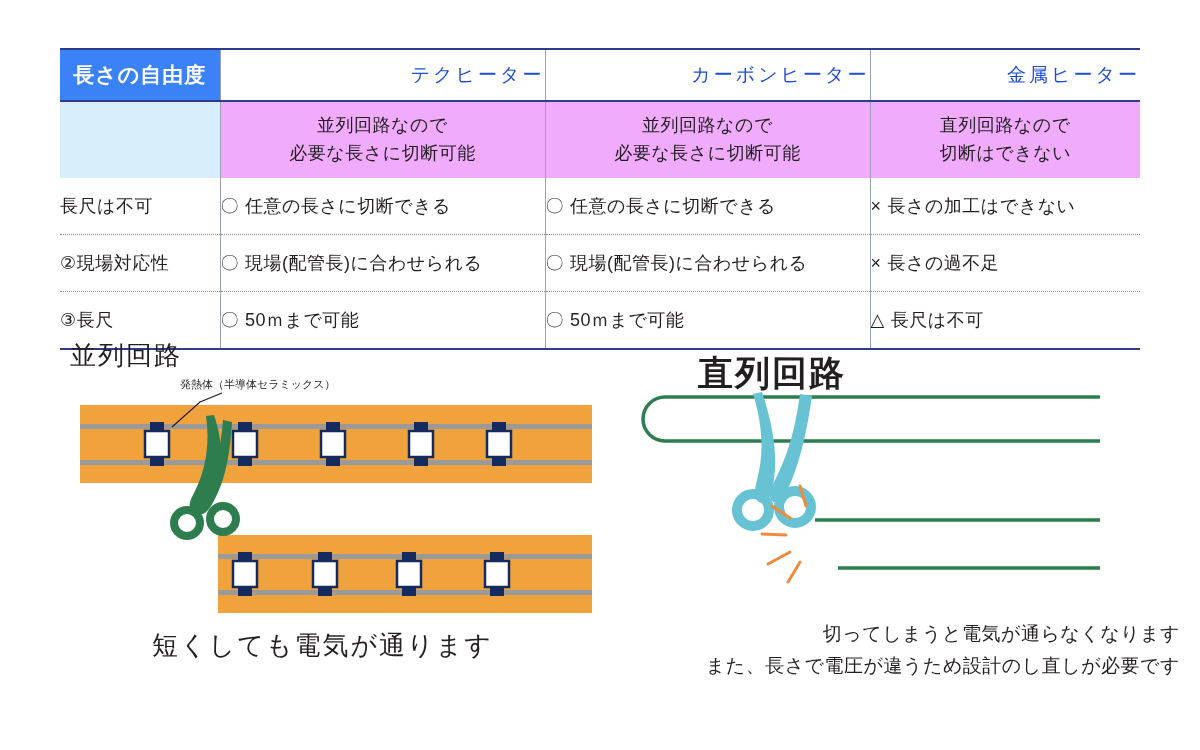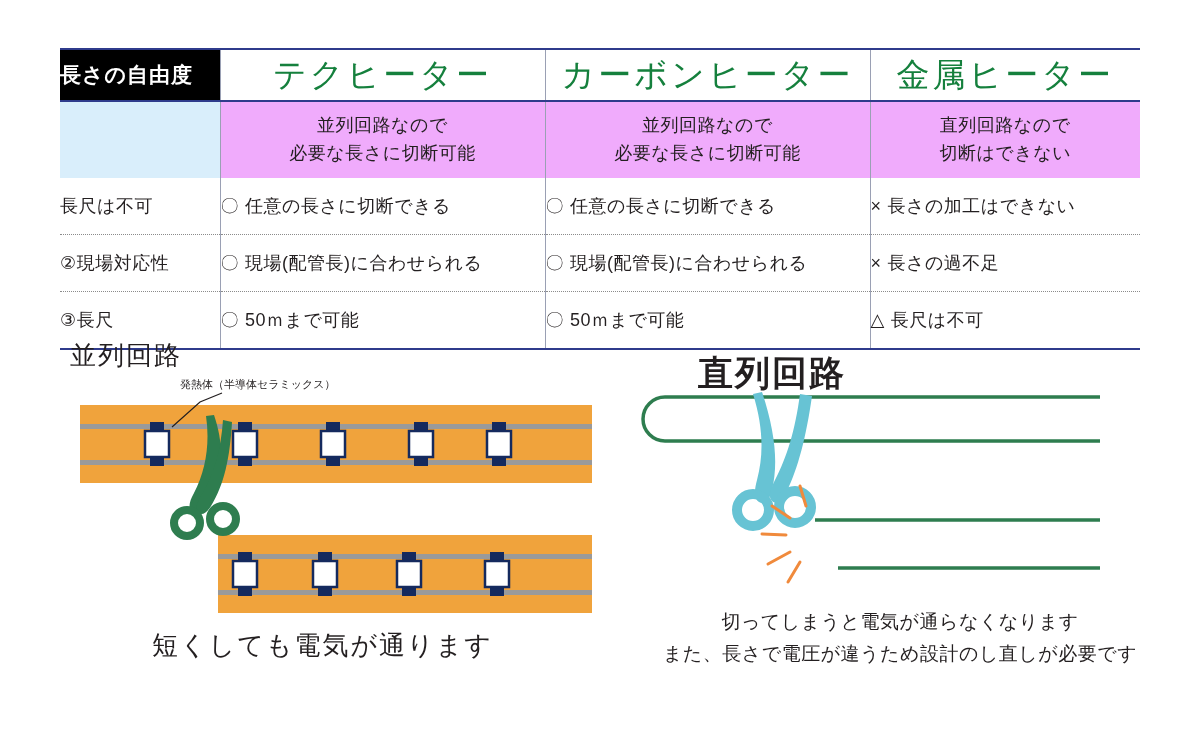--- a/index.html
+++ b/index.html
@@ -31,34 +31,34 @@
   table.compare td, table.compare th {
     padding: 0;
     vertical-align: middle;
   }
   .col-a { width: 160px; }
   .col-b { width: 325px; }
   .col-c { width: 325px; }
   .col-d { width: 270px; }
 
   .hdr-title {
-    background: #000000;
+    background: #3b82f6;
     color: #ffffff;
     font-size: 21px;
     font-weight: bold;
-    text-align: left;
+    text-align: center;
     height: 50px;
     letter-spacing: 1px;
   }
   .hdr-cell {
     background: #ffffff;
-    color: #15803d;
-    font-size: 33px;
+    color: #1d4ed8;
+    font-size: 19px;
     font-weight: normal;
-    text-align: center;
+    text-align: right;
     height: 50px;
     letter-spacing: 3px;
   }
   .top-line td, .top-line th {
     border-top: 2px solid #2f3b8c;
     border-bottom: 2px solid #2f3b8c;
   }
   .sub-row td {
     background: #f0abfc;
     font-size: 18px;
@@ -118,25 +118,25 @@
   .caption-parallel {
     position: absolute;
     left: 152px;
     top: 298px;
     font-size: 26px;
     letter-spacing: 2px;
   }
   .caption-serial {
     position: absolute;
     left: 620px;
-    top: 276px;
+    top: 288px;
     width: 560px;
     font-size: 19px;
     line-height: 1.7;
-    text-align: center;
+    text-align: right;
     letter-spacing: 0.5px;
   }
   .annot-heater {
     position: absolute;
     left: 180px;
     top: 47px;
     font-size: 11px;
     letter-spacing: 0;
     white-space: nowrap;
   }

